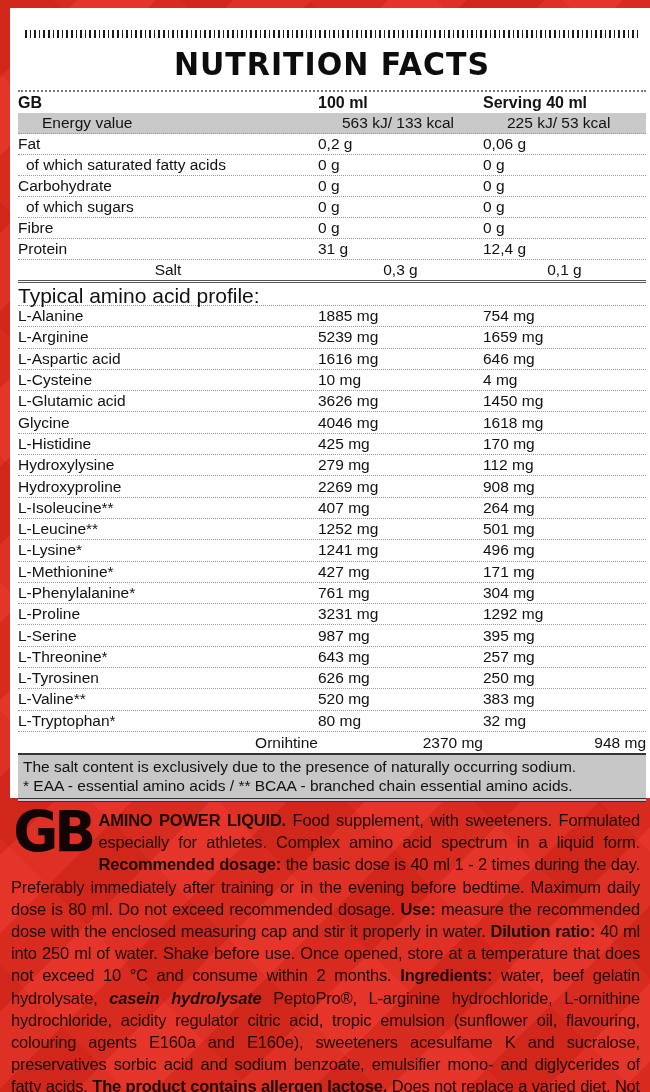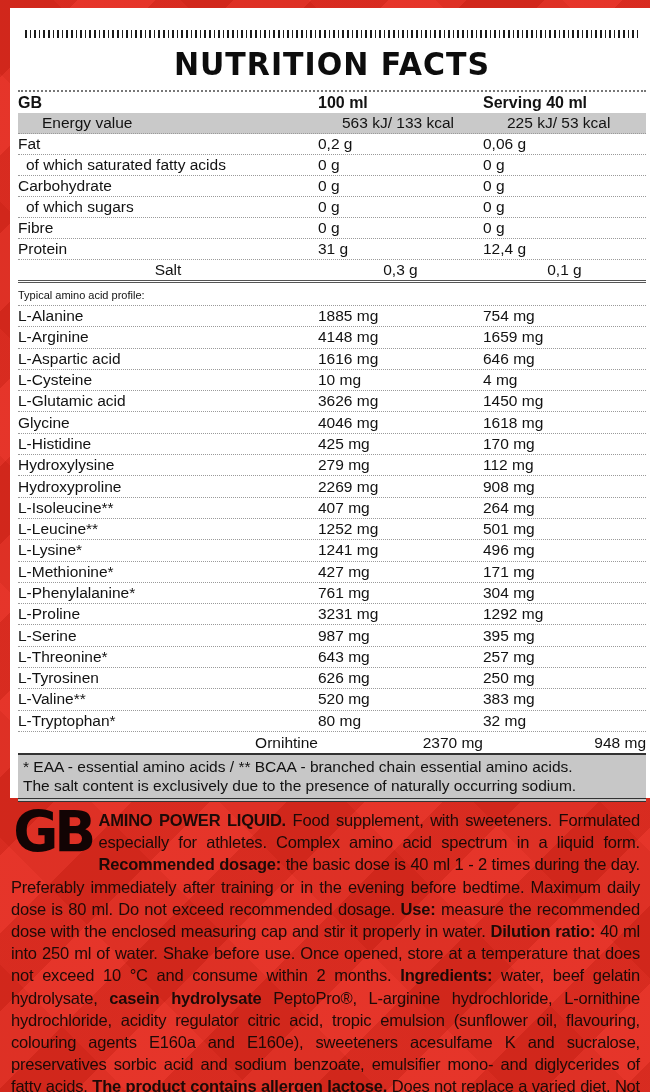--- a/index.html
+++ b/index.html
@@ -47,21 +47,21 @@
   .row .label{padding-left:0;}
   .row .label.indent{padding-left:8px;}
   .header-row{
     height:23px;border-top:2px dotted #777;border-bottom:none;
     font-weight:bold;font-size:16px;
   }
   .row.shaded{background:var(--shaded-row);padding-left:24px;}
   [data-container="nutrient-rows"] .row:last-child{border-bottom:3px double #555;height:23px;text-align:center;}
   .amino-title{
     padding:3px 0 2px 0;height:23px;line-height:19px;
-    border-bottom:1px dotted #9a9a9a;font-size:11px;
+    border-bottom:1px dotted #9a9a9a;font-size:21px;
   }
   [data-container="amino-rows"] .row{height:21.3px;}
   [data-container="amino-rows"] .row:last-child{border-bottom:none;text-align:right;}
   .footnote{
     border-top:2px solid #333;border-bottom:4px double #333;
     background:var(--footnote-background);
     padding:2px 5px 3px 5px;font-size:15.5px;line-height:19px;
   }
   
   .info{
@@ -73,21 +73,21 @@
     font-family:"DejaVu Sans","Liberation Sans",sans-serif;
     font-weight:bold;font-size:54px;line-height:44px;
     letter-spacing:-4px;color:#120404;
     margin:2px 7px 2px 3px;transform:scale(1.02,1.05);
   }
   .info-text{
     margin:0;text-align:justify;
     font-size:16.5px;line-height:22.2px;letter-spacing:-0.2px;
   }
   .info-text .b{font-weight:bold;}
-  .info-text .i{}
+  .info-text .i{font-style:italic;}
 </style>
 </head>
 <body>
 
 <div class="page">
 
   <div class="panel">
     <div class="barcode-strip"></div>
     <div class="nf-title">NUTRITION FACTS</div>
 
@@ -144,21 +144,21 @@
       <div class="amino-title">Typical amino acid profile:</div>
 
       <div data-container="amino-rows">
           <div class="row">
             <div class="cell label">L-Alanine</div>
             <div class="cell">1885 mg</div>
             <div class="cell">754 mg</div>
           </div>
           <div class="row">
             <div class="cell label">L-Arginine</div>
-            <div class="cell">4148 mg</div>
+            <div class="cell">5239 mg</div>
             <div class="cell">1659 mg</div>
           </div>
           <div class="row">
             <div class="cell label">L-Aspartic acid</div>
             <div class="cell">1616 mg</div>
             <div class="cell">646 mg</div>
           </div>
           <div class="row">
             <div class="cell label">L-Cysteine</div>
             <div class="cell">10 mg</div>
@@ -245,22 +245,22 @@
             <div class="cell">32 mg</div>
           </div>
           <div class="row">
             <div class="cell label">Ornihtine</div>
             <div class="cell">2370 mg</div>
             <div class="cell">948 mg</div>
           </div>
         </div>
 
       <div class="footnote">
+        <div>The salt content is exclusively due to the presence of naturally occurring sodium.</div>
         <div>* EAA - essential amino acids / ** BCAA - branched chain essential amino acids.</div>
-        <div>The salt content is exclusively due to the presence of naturally occurring sodium.</div>
       </div>
     </div>
   </div>
 
   <div class="info">
     <div class="gb-logo">GB</div>
     <p class="info-text" data-container="info-segments"><span class="b">AMINO POWER LIQUID.</span><span> Food supplement, with sweeteners. Formulated especially for athletes. Complex amino acid spectrum in a liquid form. </span><span class="b">Recommended dosage:</span><span> the basic dose is 40 ml 1 - 2 times during the day. Preferably immediately after training or in the evening before bedtime. Maximum daily dose is 80 ml. Do not exceed recommended dosage. </span><span class="b">Use:</span><span> measure the recommended dose with the enclosed measuring cap and stir it properly in water. </span><span class="b">Dilution ratio:</span><span> 40 ml into 250 ml of water. Shake before use. Once opened, store at a temperature that does not exceed 10 °C and consume within 2 months. </span><span class="b">Ingredients:</span><span> water, beef gelatin hydrolysate, </span><span class="b i">casein hydrolysate</span><span> PeptoPro®, L-arginine hydrochloride, L-ornithine hydrochloride, acidity regulator citric acid, tropic emulsion (sunflower oil, flavouring, colouring agents E160a and E160e), sweeteners acesulfame K and sucralose, preservatives sorbic acid and sodium benzoate, emulsifier mono- and diglycerides of fatty acids. </span><span class="b">The product contains allergen lactose.</span><span> Does not replace a varied diet. Not suitable for children, pregnant and nursing women. Keep out of reach of children. Store in a dry place at a temperature that does not exceed 25 °C and away from direct sunlight. Do not freeze. Producer is not liable for any damage caused by improper use or storage.</span></p>
   </div>
 
 </div>

